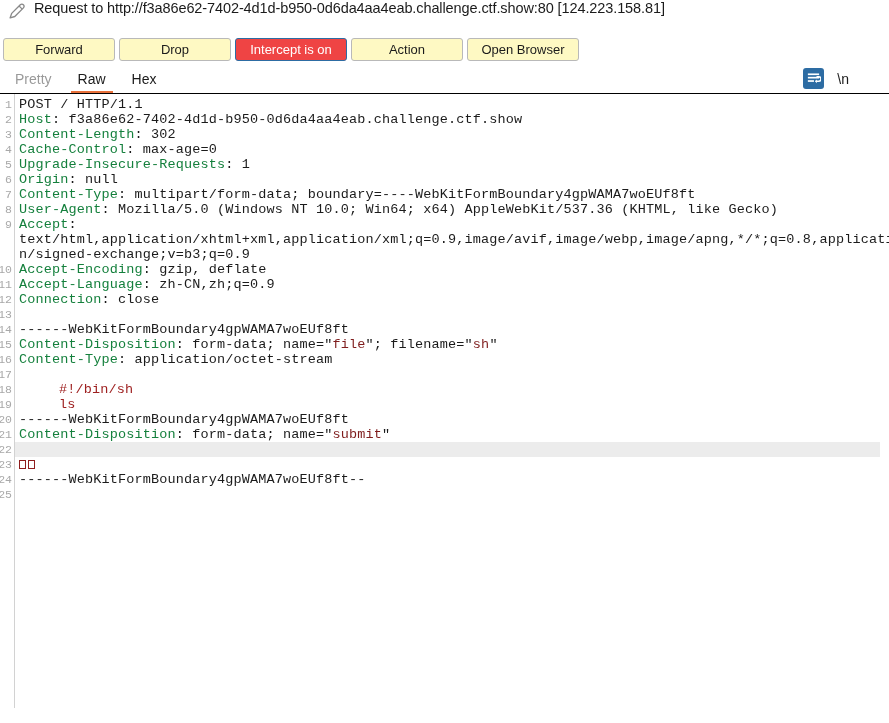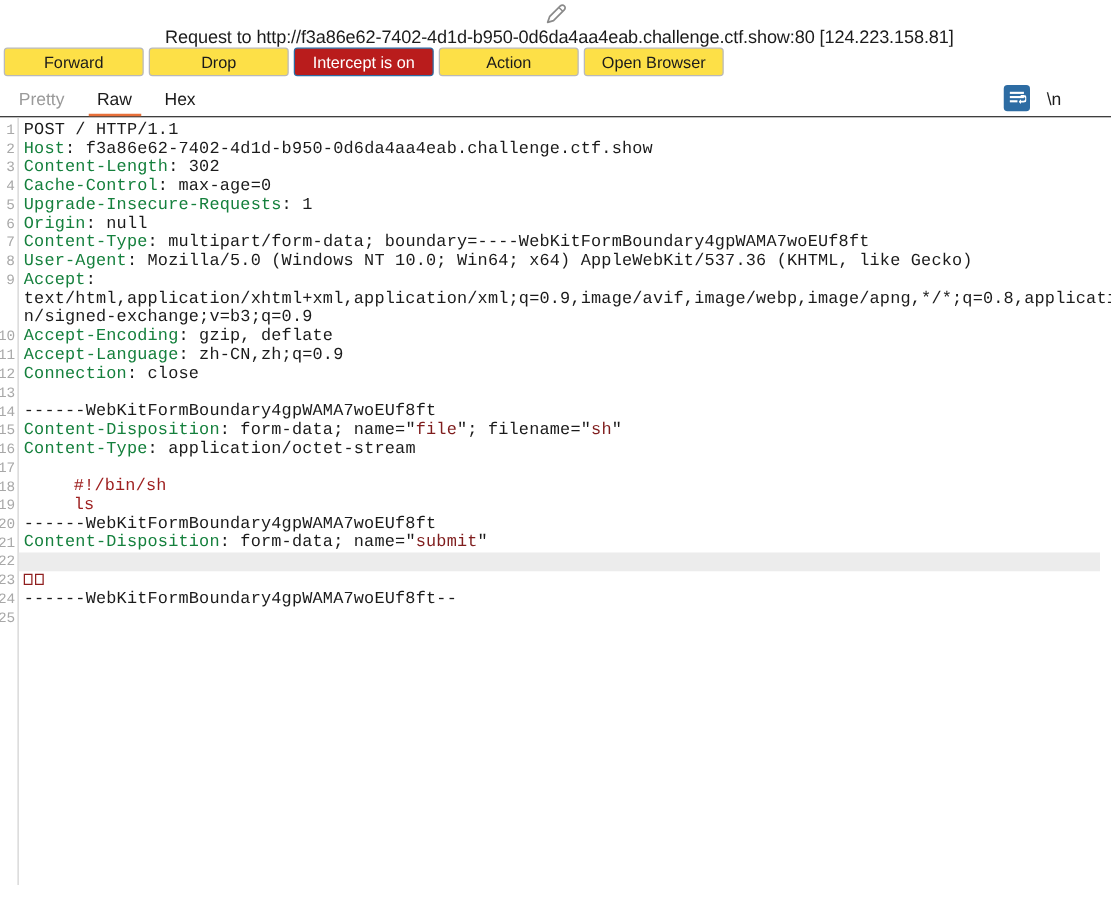--- a/index.html
+++ b/index.html
@@ -14,24 +14,23 @@
     font-family: "Liberation Sans", sans-serif;
     overflow: hidden;
     position: relative;
     -webkit-font-smoothing: antialiased;
   }
 
   
   .titlebar {
     height: 34px;
     display: flex;
-    align-items: center;
+    align-items: flex-start;
     padding-left: 6px;
     box-sizing: border-box;
-    flex-direction: column;
   }
   .pencil-icon {
     width: 22px;
     height: 22px;
     flex: 0 0 22px;
     margin-right: 6px;
     display: block;
   }
   .title-text {
     font-size: 14.5px;
@@ -47,34 +46,34 @@
     align-items: center;
     gap: 4px;
     padding: 0 3px;
     box-sizing: border-box;
   }
   .btn {
     height: 23px;
     min-width: 112px;
     border: 1px solid #b9b9b9;
     border-radius: 3px;
-    background: #fde047;
+    background: #fef9c3;
     color: #1b1b1b;
     font-family: "Liberation Sans", sans-serif;
     font-size: 13px;
     line-height: 21px;
     text-align: center;
     padding: 0 10px;
     box-sizing: border-box;
     cursor: default;
     white-space: nowrap;
     user-select: none;
   }
   .btn.primary {
-    background: #b91c1c;
+    background: #ef4444;
     border-color: #2d6ca3;
     color: #ffffff;
   }
 
   
   .tabstrip {
     height: 30px;
     display: flex;
     align-items: stretch;
     border-bottom: 1px solid #000000;

